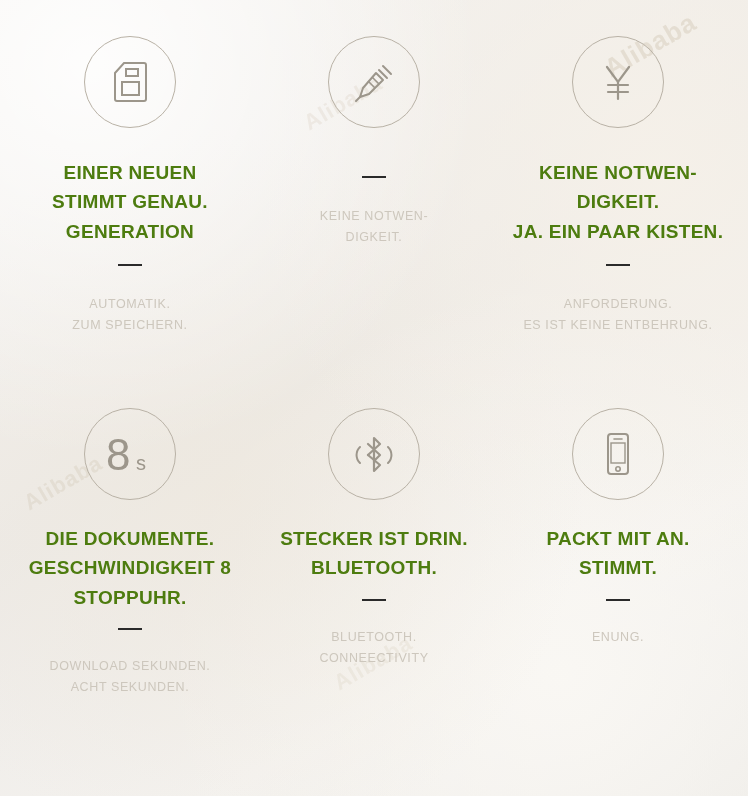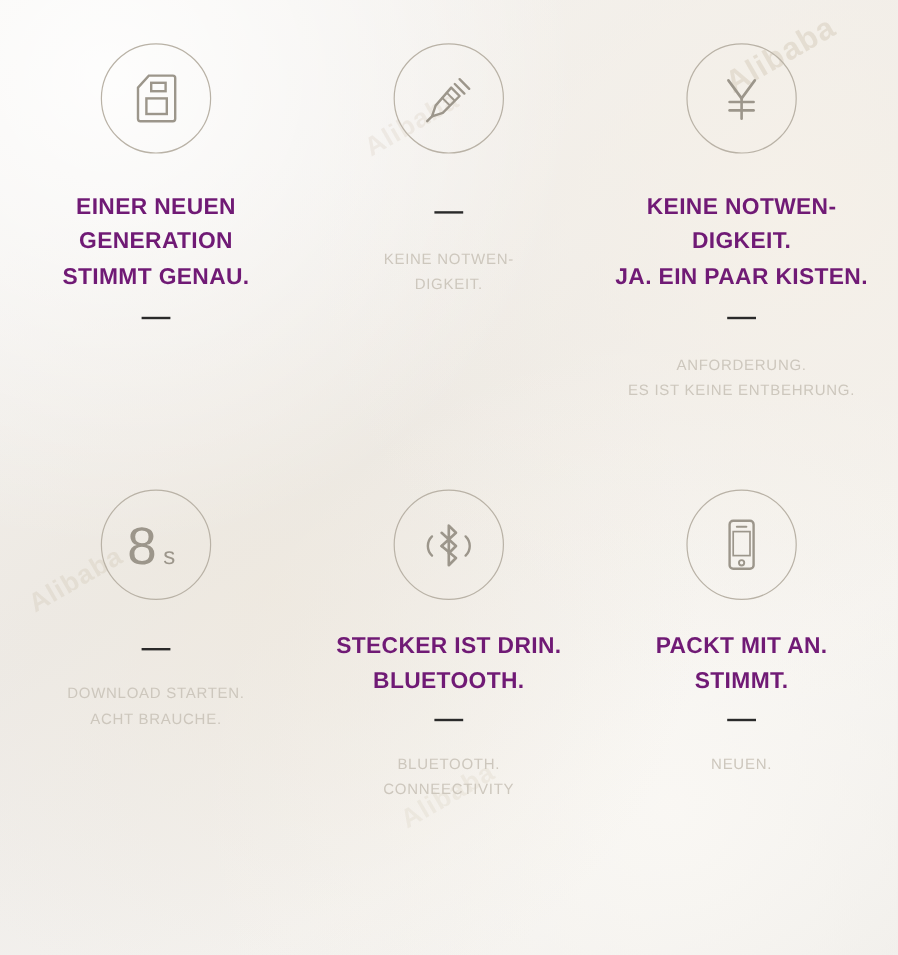--- a/index.html
+++ b/index.html
@@ -72,21 +72,21 @@
   }
   .row2 .circle {
     margin-bottom: 24px;
   }
   .icon svg {
     display: block;
   }
   .headline {
     font-size: 19px;
     font-weight: 700;
-    color: #701a75;
+    color: #4d7c0f;
     line-height: 1.55;
     letter-spacing: 0.3px;
     max-width: 215px;
   }
   .headline .hl-line {
     display: block;
   }
   .divider {
     width: 24px;
     height: 2px;
@@ -127,24 +127,28 @@
       <span class="icon">
         <svg width="38" height="44" viewBox="0 0 38 44">
           <path d="M4 13 L13 3 L33 3 A2 2 0 0 1 35 5 L35 39 A2 2 0 0 1 33 41 L6 41 A2 2 0 0 1 4 39 Z" fill="none" stroke="#9c968b" stroke-width="2"></path>
           <rect x="11" y="22" width="17" height="13" fill="none" stroke="#9c968b" stroke-width="2"></rect>
           <rect x="15" y="9" width="12" height="7" fill="none" stroke="#9c968b" stroke-width="2"></rect>
         </svg>
       </span>
     </div>
     <div class="headline">
       <span class="hl-line">EINER NEUEN</span>
+      <span class="hl-line">STIMMT GENAU.</span>
       <span class="hl-line">GENERATION</span>
-      <span class="hl-line">STIMMT GENAU.</span>
-    </div>
-    <div class="divider"></div>
+    </div>
+    <div class="divider"></div>
+    <div class="sub">
+      <span class="sub-line">AUTOMATIK.</span>
+      <span class="sub-line">ZUM SPEICHERN.</span>
+    </div>
   </div>
 
   <div class="cell row1">
     <div class="circle">
       <span class="icon">
         <svg width="44" height="44" viewBox="0 0 44 44">
           <line x1="31" y1="6" x2="39" y2="14" stroke="#9c968b" stroke-width="2" stroke-linecap="round"></line>
           <line x1="27" y1="10" x2="35" y2="18" stroke="#9c968b" stroke-width="2" stroke-linecap="round"></line>
           <path d="M24 13 L31 20 L17 34 L8 37 L11 28 Z" fill="none" stroke="#9c968b" stroke-width="2" stroke-linejoin="round"></path>
           <line x1="20" y1="17" x2="27" y2="24" stroke="#9c968b" stroke-width="1.6"></line>
@@ -185,24 +189,29 @@
 
   <div class="cell row2">
     <div class="circle">
       <span class="icon">
         <svg width="60" height="48" viewBox="0 0 60 48">
           <text x="6" y="40" font-family="Liberation Sans, sans-serif" font-size="44" fill="#9c968b">8</text>
           <text x="36" y="40" font-family="Liberation Sans, sans-serif" font-size="20" fill="#9c968b">s</text>
         </svg>
       </span>
     </div>
-    <div class="divider"></div>
-    <div class="sub">
-      <span class="sub-line">DOWNLOAD STARTEN.</span>
-      <span class="sub-line">ACHT BRAUCHE.</span>
+    <div class="headline">
+      <span class="hl-line">DIE DOKUMENTE.</span>
+      <span class="hl-line">GESCHWINDIGKEIT 8</span>
+      <span class="hl-line">STOPPUHR.</span>
+    </div>
+    <div class="divider"></div>
+    <div class="sub">
+      <span class="sub-line">DOWNLOAD SEKUNDEN.</span>
+      <span class="sub-line">ACHT SEKUNDEN.</span>
     </div>
   </div>
 
   <div class="cell row2">
     <div class="circle">
       <span class="icon">
         <svg width="46" height="46" viewBox="0 0 46 46">
           <path d="M17 13 L29 24 L23 30 L23 7 L29 13 L17 24" fill="none" stroke="#9c968b" stroke-width="2.2" stroke-linejoin="round" stroke-linecap="round"></path>
           <path d="M23 30 L23 40 L29 34 L17 24" fill="none" stroke="#9c968b" stroke-width="2.2" stroke-linejoin="round" stroke-linecap="round"></path>
           <path d="M9 16 A11 11 0 0 0 9 32" fill="none" stroke="#9c968b" stroke-width="2" stroke-linecap="round"></path>
@@ -231,17 +240,17 @@
           <rect x="8" y="12" width="14" height="20" fill="none" stroke="#9c968b" stroke-width="1.4"></rect>
         </svg>
       </span>
     </div>
     <div class="headline">
       <span class="hl-line">PACKT MIT AN.</span>
       <span class="hl-line">STIMMT.</span>
     </div>
     <div class="divider"></div>
     <div class="sub">
-      <span class="sub-line">NEUEN.</span>
+      <span class="sub-line">ENUNG.</span>
     </div>
   </div>
 
 </div>
 
 </body></html>

